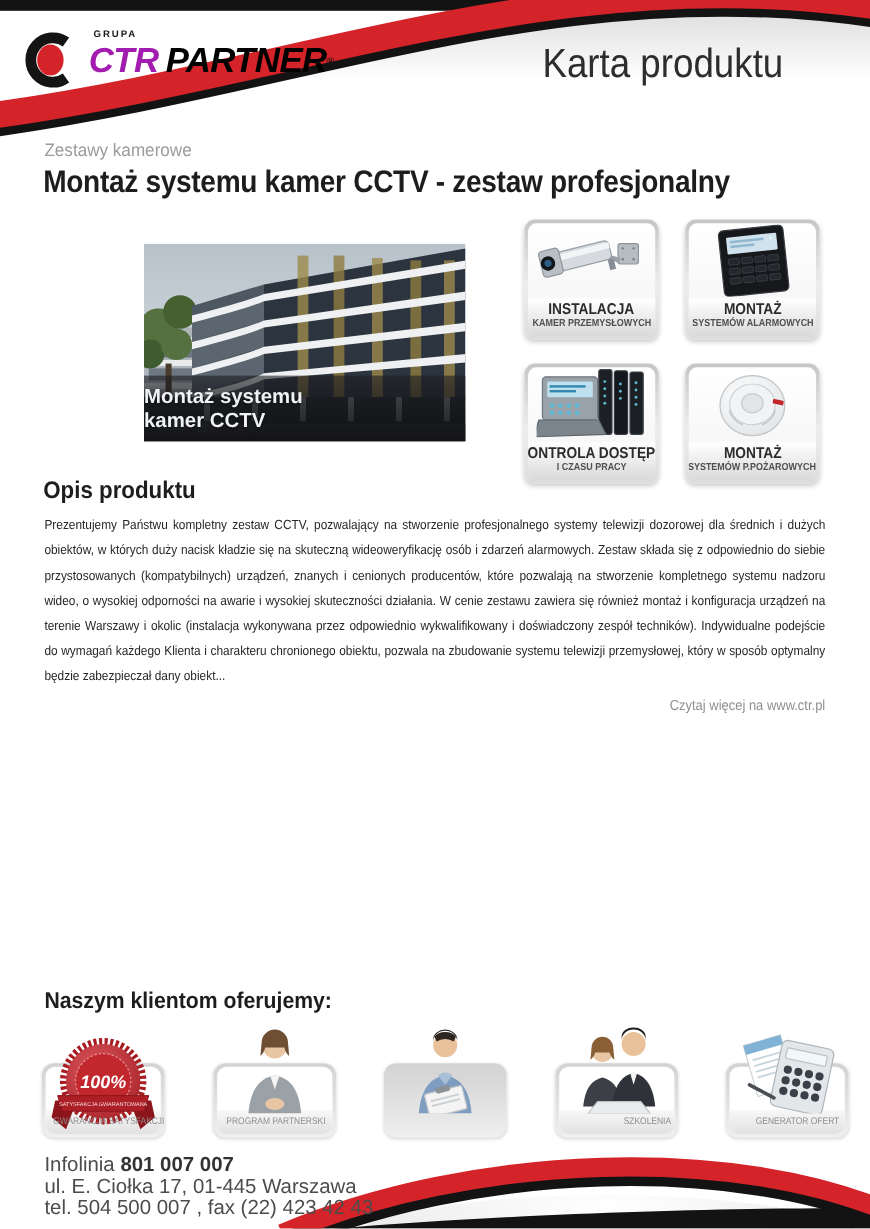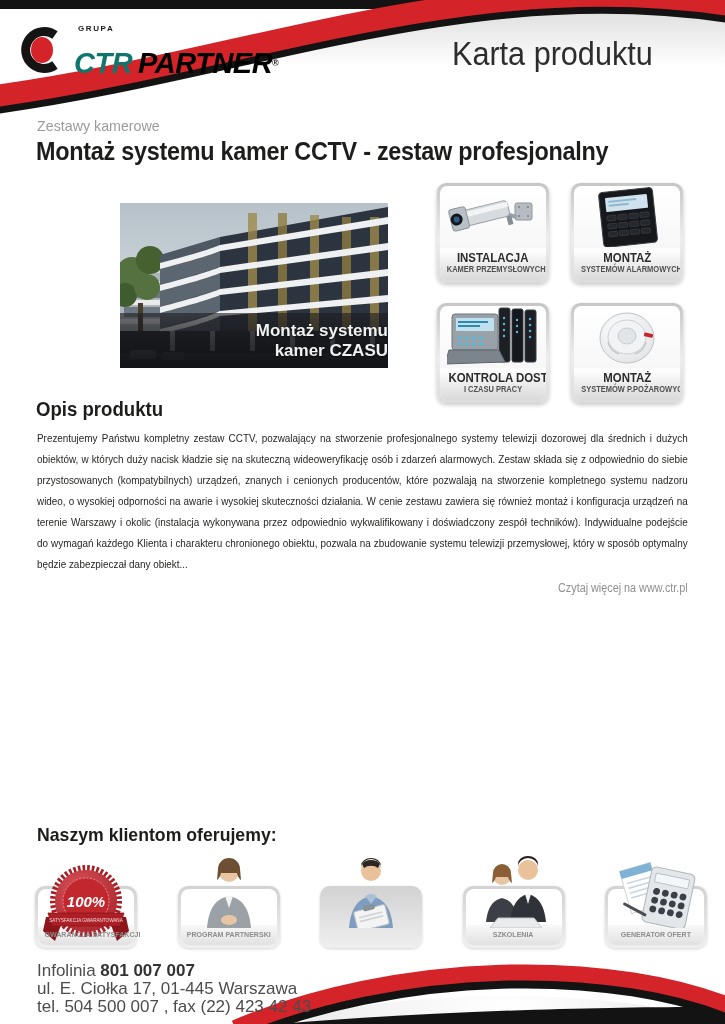--- a/index.html
+++ b/index.html
@@ -4,47 +4,47 @@
 <style>
   html,body{margin:0;padding:0;background:#fff;}
   #page{position:relative;width:725px;height:1024px;background:#fff;overflow:hidden;
         font-family:"Liberation Sans",sans-serif;}
   svg{display:block;}
   .abs{position:absolute;}
 
   
   .logo{position:absolute;left:16px;top:22px;display:flex;align-items:flex-start;}
   .logo-text{margin-left:6px;}
-  .logo-grupa{font-size:8px;font-weight:700;letter-spacing:1.6px;color:#1a1a1a;margin:2px 0 16px 4px;}
+  .logo-grupa{font-size:8px;font-weight:700;letter-spacing:1.6px;color:#1a1a1a;margin:2px 0 4px 4px;}
   .logo-row{font-style:italic;font-weight:700;font-size:29px;line-height:29px;letter-spacing:-0.5px;white-space:nowrap;}
-  .logo-ctr{color:#0f766e;}
+  .logo-ctr{color:#a21caf;}
   .logo-partner{color:#000000;margin-left:6px;}
   .logo-reg{font-size:9px;font-style:normal;vertical-align:top;color:#151515;}
   .karta{position:absolute;left:452px;top:34px;font-size:34px;font-weight:400;color:#2d2d2d;
          transform:scaleX(.9);transform-origin:0 0;white-space:nowrap;}
 
   
   .category{position:absolute;left:37px;top:117px;font-size:15px;color:#9b9b9b;
             transform:scaleX(.95);transform-origin:0 0;}
   .prod-title{position:absolute;left:36px;top:136px;font-size:26px;font-weight:700;color:#1d1d1b;
               letter-spacing:-0.3px;transform:scaleX(.9);transform-origin:0 0;white-space:nowrap;}
 
   
   .hero{position:absolute;left:120px;top:203px;width:268px;height:165px;overflow:hidden;}
   .hero-overlay{position:absolute;left:0;top:110px;width:100%;height:55px;
      background:linear-gradient(180deg,rgba(28,28,32,.60),rgba(15,15,18,.90));
-     display:flex;flex-direction:column;align-items:flex-end;justify-content:center;}
+     display:flex;flex-direction:column;align-items:flex-start;justify-content:center;}
   .hero-line{color:#eff1f2;font-size:17px;font-weight:600;line-height:20px;text-shadow:0 1px 2px rgba(0,0,0,.6);}
 
   
   .stile{position:absolute;width:112px;height:100px;border-radius:9px;box-sizing:border-box;padding:3px;
      background:linear-gradient(180deg,#c6c6c6,#ededed 55%,#dcdcdc);
      box-shadow:0 2px 4px rgba(0,0,0,.22);cursor:pointer;}
   .stile-inner{width:100%;height:100%;border-radius:7px;overflow:hidden;display:flex;flex-direction:column;
-     background:linear-gradient(180deg,#ffffff,#f3f3f3);}
+     background:linear-gradient(180deg,#ffffff,#f3f3f3);align-items:center;}
   .stile-img{flex:1;display:flex;align-items:center;justify-content:center;overflow:hidden;}
   .stile-label{height:29px;background:linear-gradient(180deg,#ffffff,#d9d9d9);border-top:1px solid #fdfdfd;
      text-align:center;padding-top:2px;}
   .stile-l1{font-size:13px;font-weight:700;color:#2b2b2b;line-height:13px;}
   .stile-l2{font-size:8.5px;font-weight:600;color:#4f4f4f;line-height:11px;}
   .condc{display:inline-block;transform:scaleX(.88);transform-origin:50% 50%;white-space:nowrap;}
 
   
   .opis-head{position:absolute;left:36px;top:398px;font-size:20px;font-weight:700;color:#1d1d1b;
      transform:scaleX(.93);transform-origin:0 0;}
@@ -52,22 +52,22 @@
   .opis-body{font-size:11px;line-height:21px;color:#262624;text-align:justify;}
   .read-more{margin-top:6px;text-align:right;font-size:12px;color:#8f8f8f;cursor:pointer;}
 
   
   .offer-head{position:absolute;left:37px;top:824px;font-size:19px;font-weight:700;color:#1d1d1b;
      transform:scaleX(.93);transform-origin:0 0;}
   .offer-row{position:absolute;left:35px;top:886px;width:672px;display:flex;justify-content:space-between;}
   .otile{position:relative;width:102px;height:62px;border-radius:10px;box-sizing:border-box;padding:3px;
      background:linear-gradient(180deg,#d2d2d2,#efefef);box-shadow:0 1px 3px rgba(0,0,0,.18);cursor:pointer;}
   .otile-inner{height:100%;border-radius:8px;background:#fff;display:flex;align-items:flex-end;}
-  .otile-label{width:100%;height:20px;border-radius:0 0 8px 8px;text-align:center;font-size:8px;color:#8d8d8d;
-     line-height:20px;background:linear-gradient(180deg,#f8f8f8,#e1e1e1);font-weight:bold;}
+  .otile-label{width:100%;height:20px;border-radius:0 0 8px 8px;text-align:right;font-size:8px;color:#8d8d8d;
+     line-height:20px;background:linear-gradient(180deg,#f8f8f8,#e1e1e1);}
   .otile-img{position:absolute;bottom:20px;left:50%;transform:translateX(-50%);}
   .otile-img.badge{bottom:-5px;}
 
   
   .footer-text{position:absolute;left:37px;top:962px;font-size:17px;color:#4c4c4c;line-height:18px;}
   .footer-text b{color:#333;}
 </style>
 </head>
 <body>
 
@@ -154,21 +154,21 @@
       <rect x="130" y="128" width="5" height="20" fill="#8d969e"></rect>
       <rect x="170" y="128" width="5" height="20" fill="#8d969e"></rect>
       <rect x="210" y="128" width="5" height="20" fill="#8d969e"></rect>
       <rect x="250" y="128" width="5" height="20" fill="#8d969e"></rect>
       <rect x="0" y="150" width="268" height="15" fill="#3a3f45"></rect>
       <rect x="10" y="147" width="26" height="9" rx="3" fill="#596067"></rect>
       <rect x="42" y="149" width="22" height="8" rx="3" fill="#4a5056"></rect>
     </svg>
     <div class="hero-overlay">
       <div class="hero-line">Montaż systemu</div>
-      <div class="hero-line">kamer CZASU</div>
+      <div class="hero-line">kamer CCTV</div>
     </div>
   </div>
 
   <div class="stile" style="left:437px;top:183px;">
     <div class="stile-inner">
       <div class="stile-img">
         <svg width="92" height="60" viewBox="0 0 92 60">
           <rect x="68" y="16" width="17" height="17" rx="2" fill="#b7bcc2" stroke="#8e959b"></rect>
           <circle cx="72" cy="20" r="1" fill="#777e85"></circle>
             <circle cx="81" cy="20" r="1" fill="#777e85"></circle>

